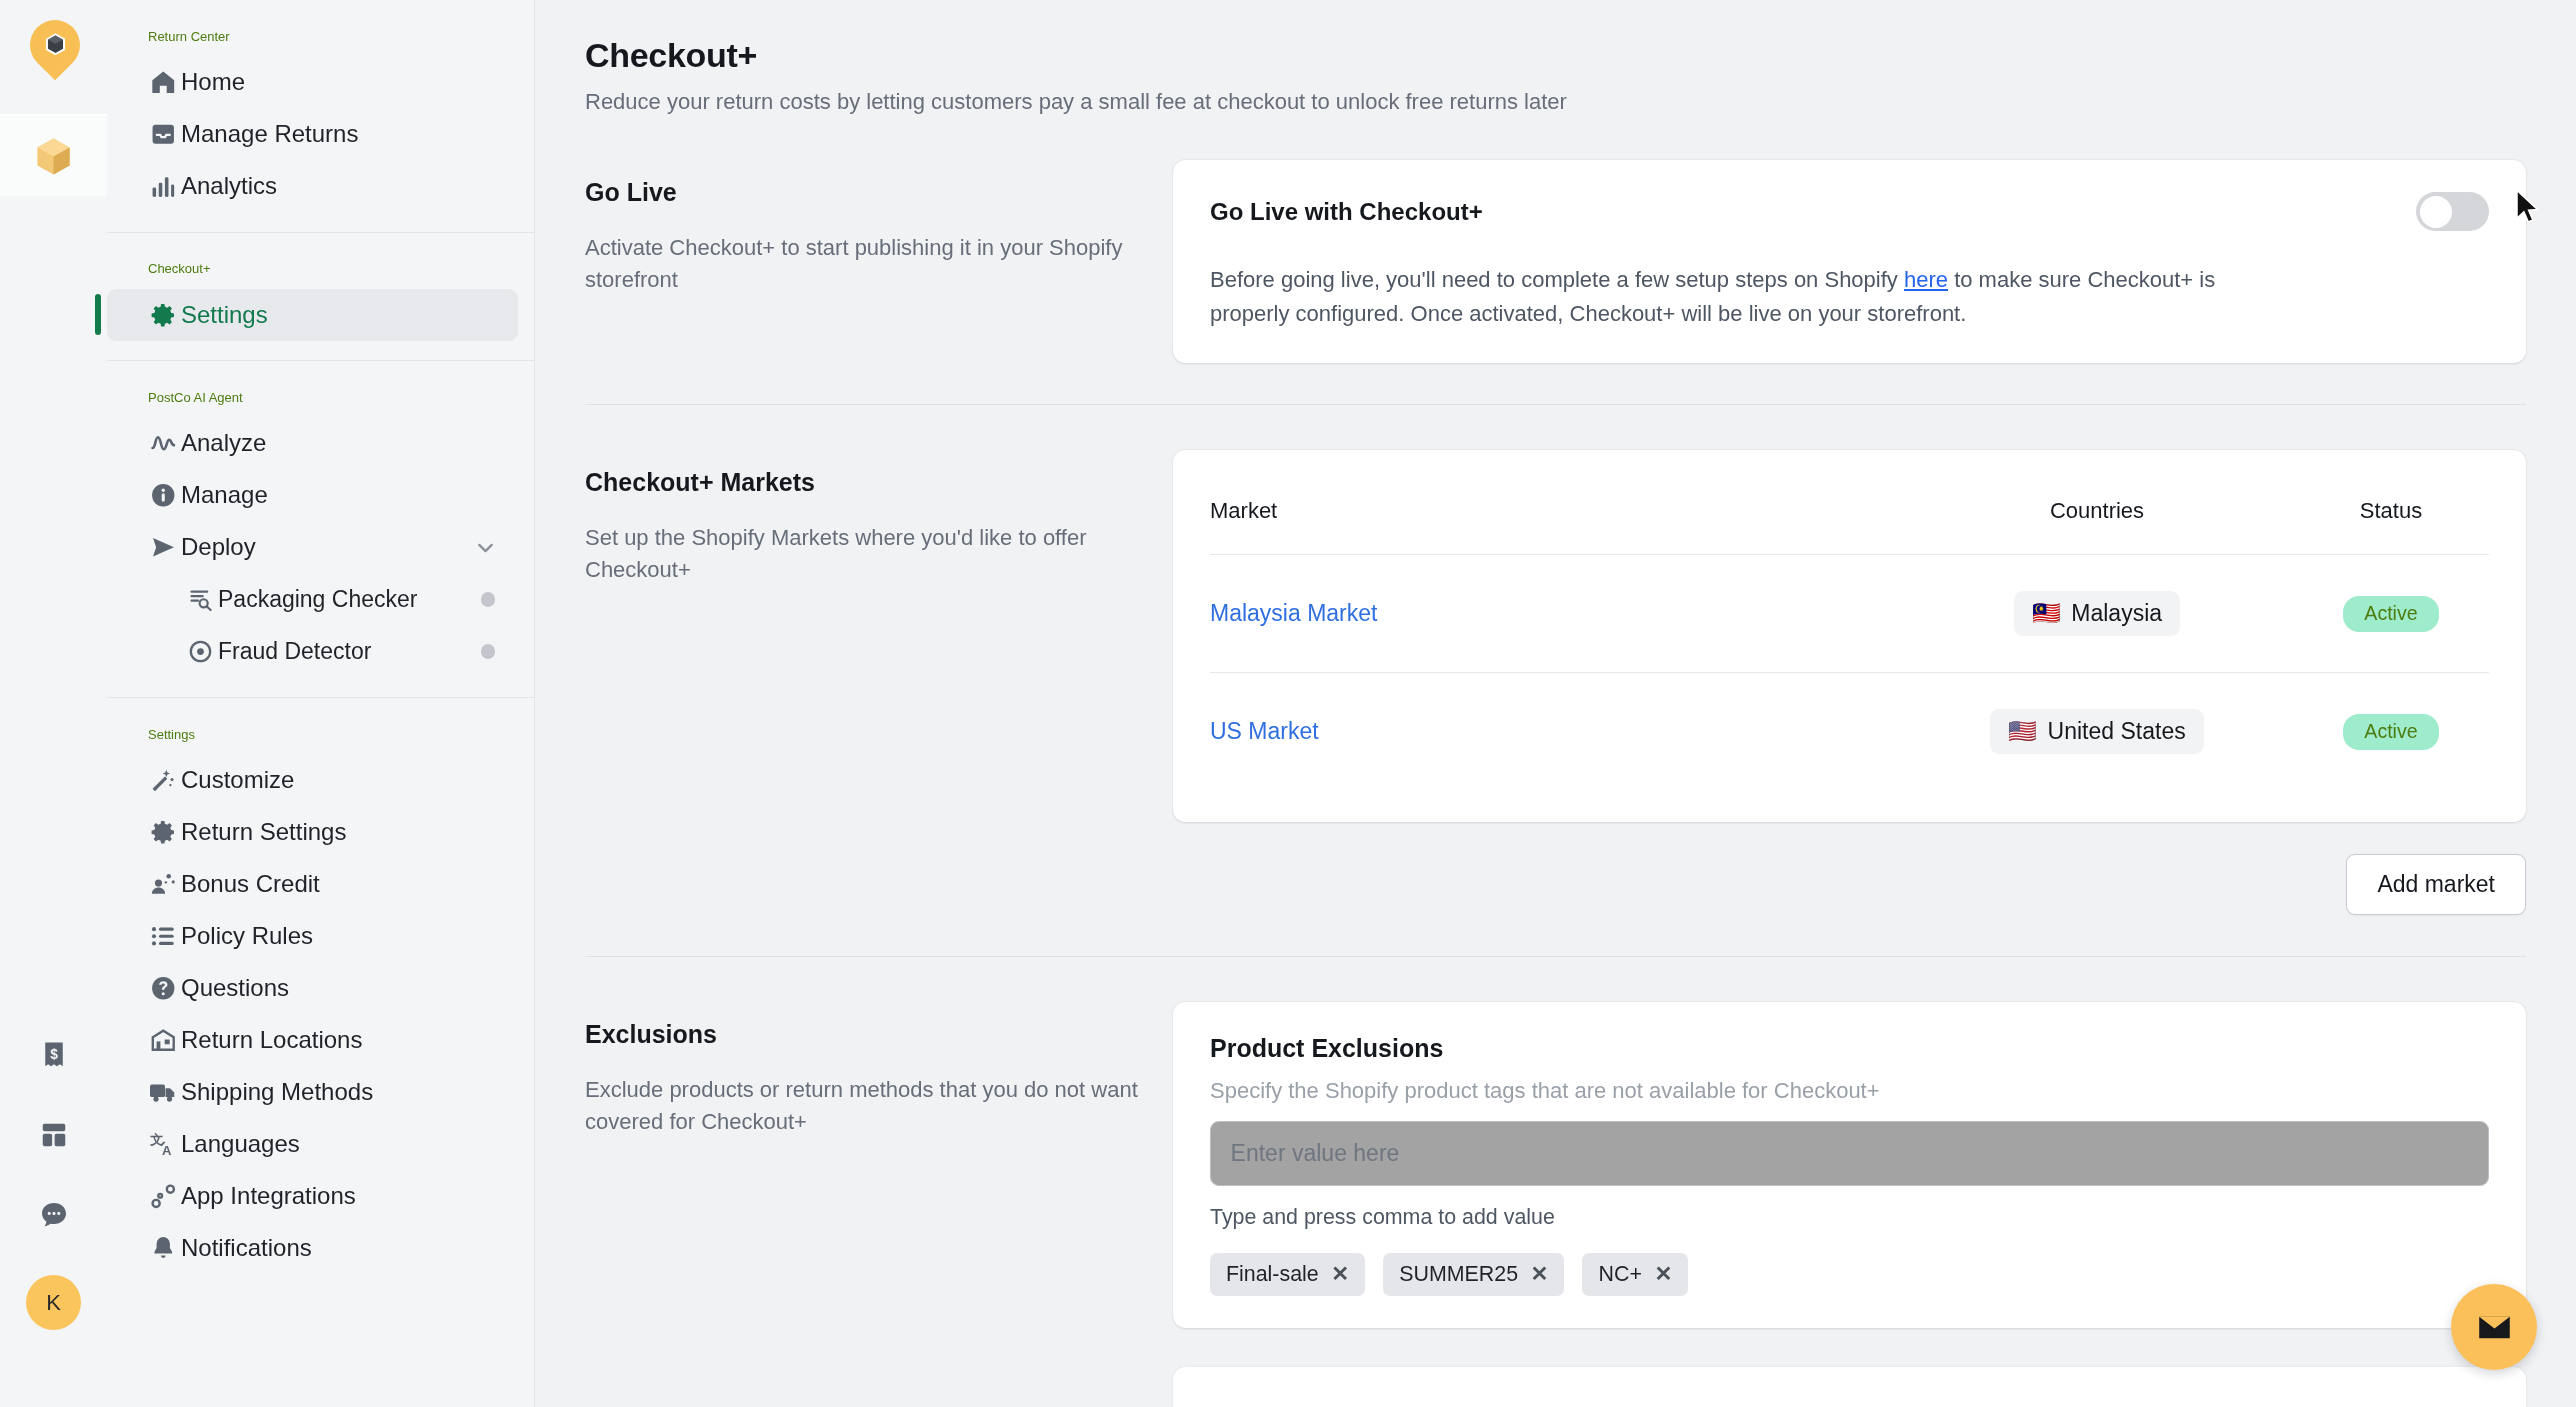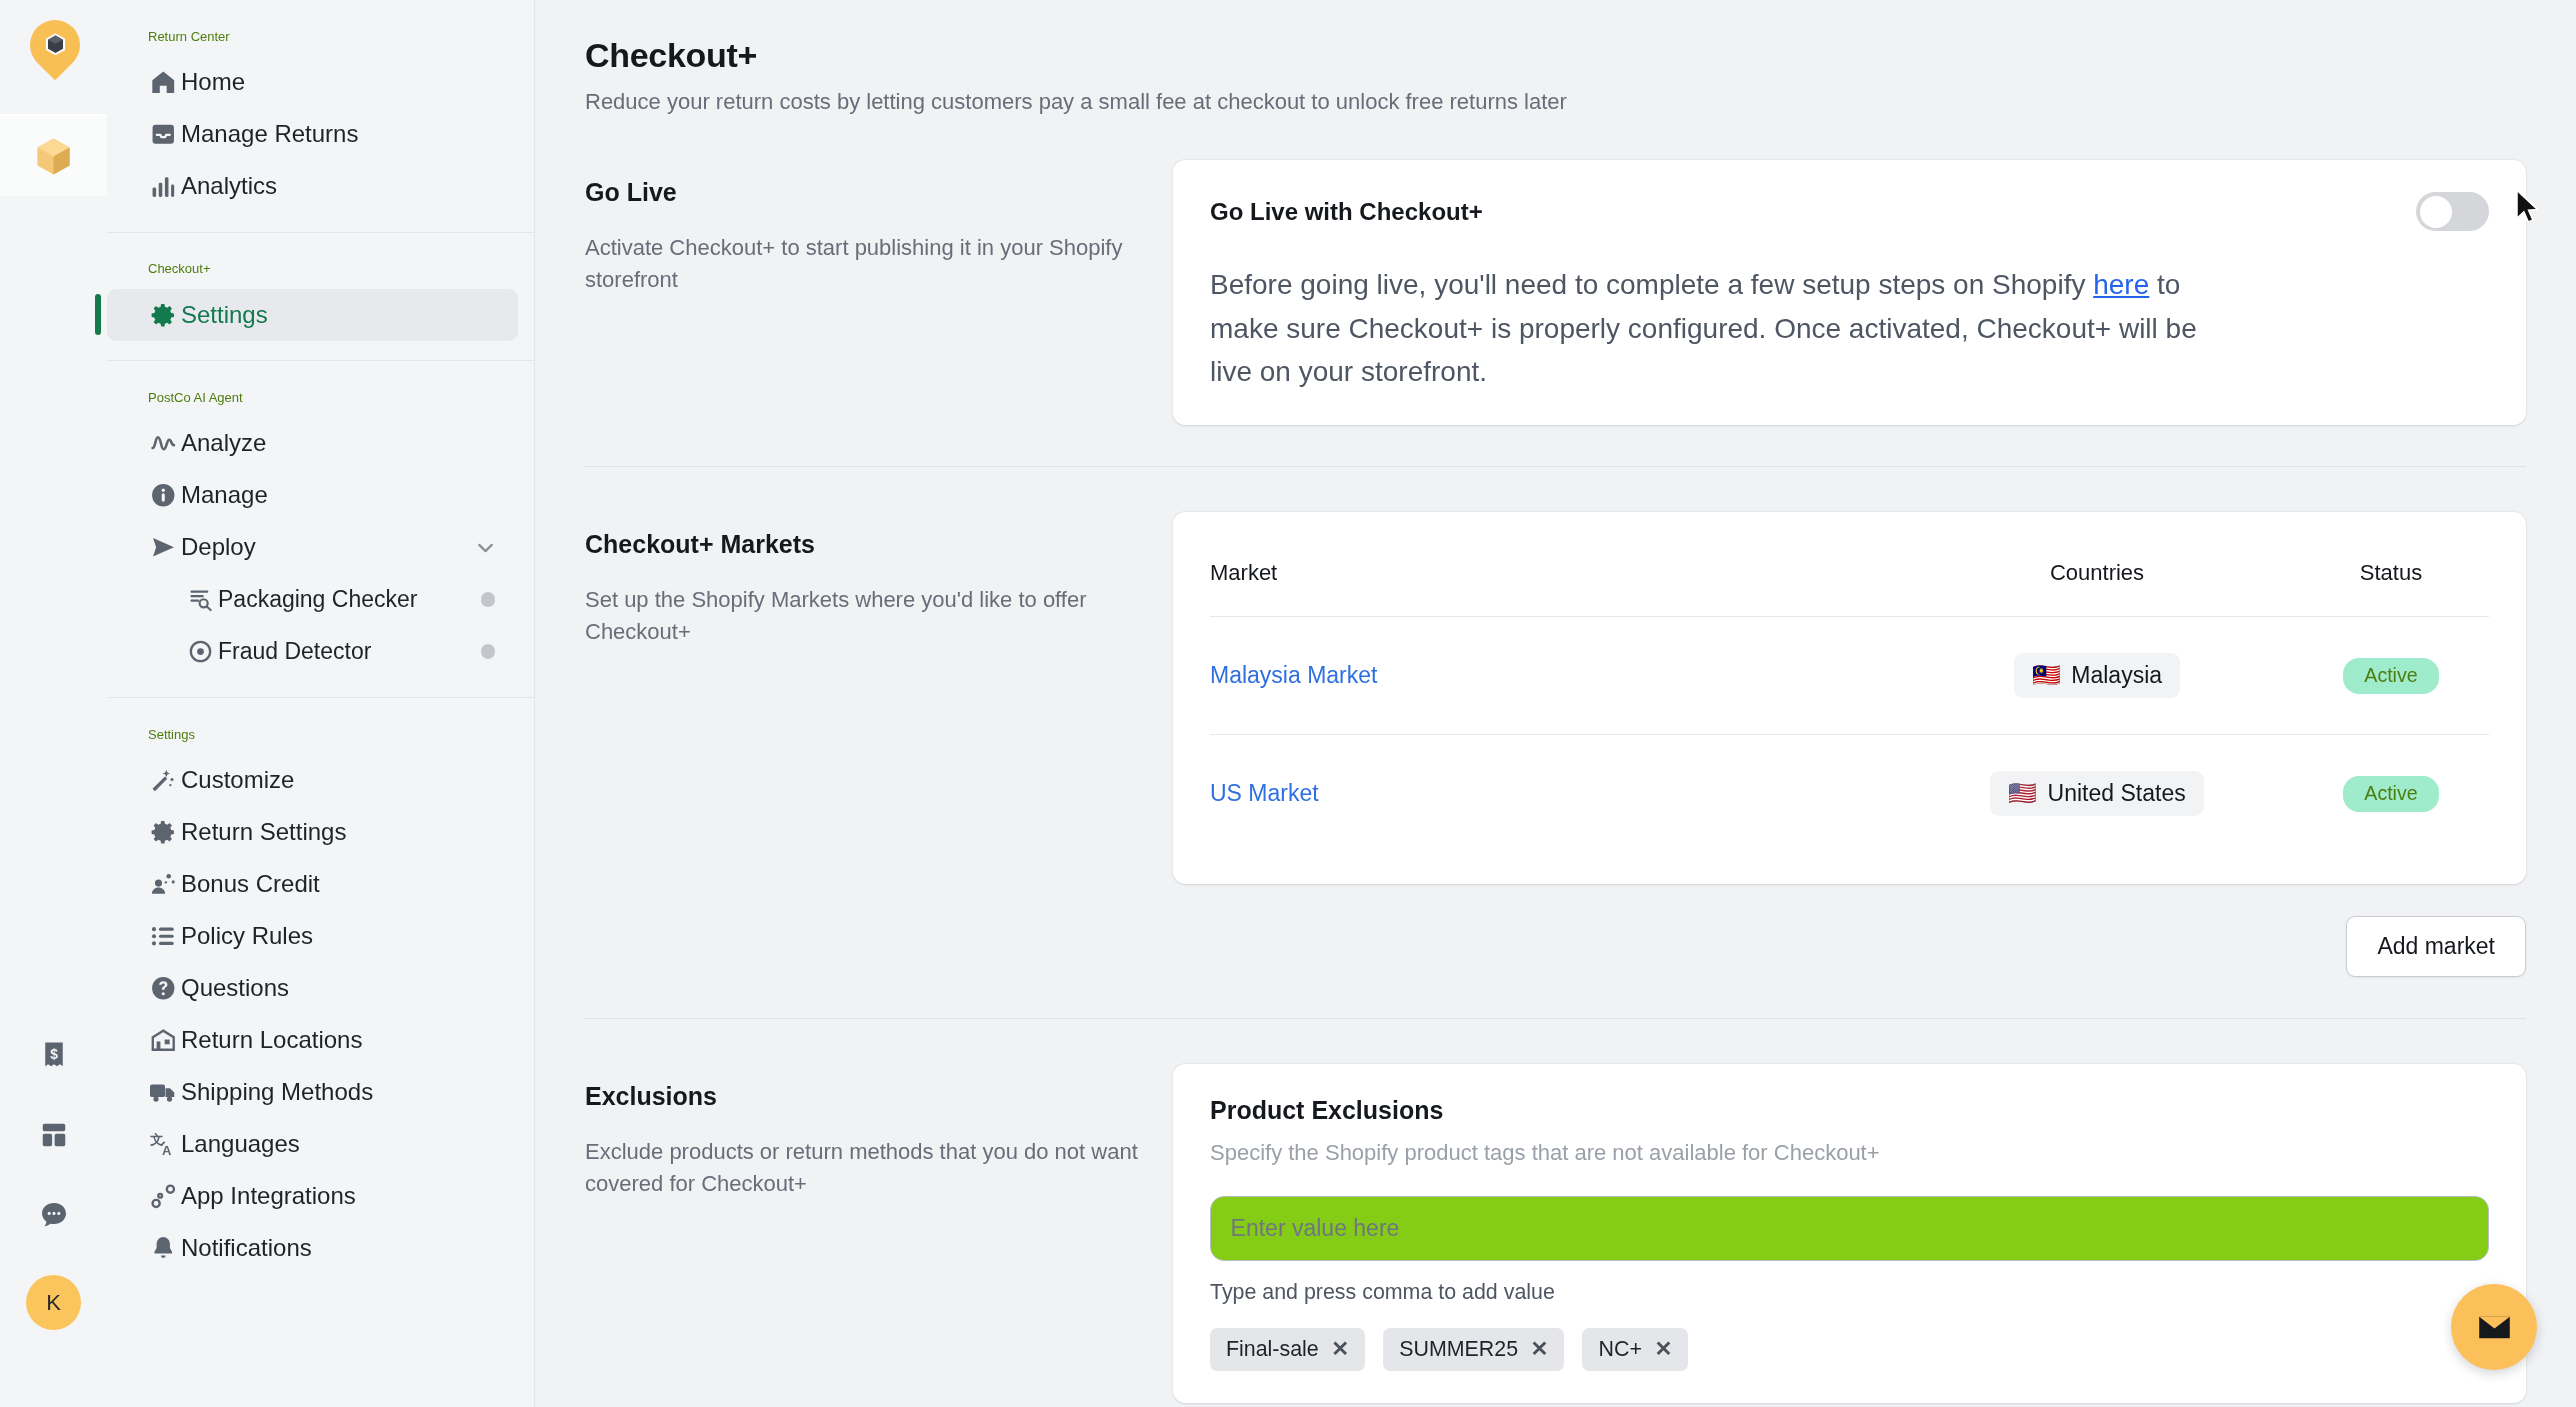--- a/index.html
+++ b/index.html
@@ -88,21 +88,21 @@
     box-shadow:0 0.9px 2.7px rgba(16,24,40,.09),0 0.9px 1.8px rgba(16,24,40,.05);
   }
 
   
   .golive-head{display:flex;align-items:flex-start;justify-content:space-between}
   .golive-title{font-size:24px;font-weight:700;color:#15181d;padding-top:5.3px}
   .toggle{
     width:73px;height:39px;border-radius:19.6px;background:#d4d6da;position:relative;cursor:pointer;flex:0 0 73px;
   }
   .toggle .knob{position:absolute;left:3.6px;top:3.6px;width:32px;height:32px;border-radius:50%;background:#fff}
-  .golive-body{font-size:28px;color:#4e5663;line-height:1.55;margin-top:32px;max-width:1024px}
+  .golive-body{font-size:22px;color:#4e5663;line-height:1.55;margin-top:32px;max-width:1024px}
   .golive-body a{color:#2463eb;text-decoration:underline}
 
   
   .tbl{width:100%;border-collapse:collapse}
   .tbl th{
     font-size:22px;font-weight:400;color:#15181d;text-align:left;
     padding:16px 0 30px 0;
   }
   .tbl th.c-countries{text-align:center;width:392px}
   .tbl th.c-status{text-align:center;width:196px}
@@ -122,22 +122,22 @@
   .btn{
     background:#fff;border:0.9px solid #c9ccd1;border-radius:9px;
     padding:16px 30px;font-size:23px;color:#15181d;cursor:pointer;
     box-shadow:0 0.9px 1.8px rgba(16,24,40,.06);font-family:inherit;
   }
 
   
   .ex-title{font-size:25px;font-weight:700;color:#15181d}
   .ex-sub{font-size:22px;color:#9aa0a8;margin-top:14.3px}
   .tag-input{
-    width:100%;margin-top:30px;border:0.9px solid #b9bdc4;border-radius:14px;
-    padding:18px 19.6px;font-size:23px;color:#15181d;background:#84cc16;
+    width:100%;margin-top:17px;border:0.9px solid #b9bdc4;border-radius:9px;
+    padding:18px 19.6px;font-size:23px;color:#15181d;background:#a3a3a3;
     font-family:inherit;outline:none;
   }
   .tag-input::placeholder{color:#6f7680}
   .hint{font-size:21.4px;color:#4e5663;margin-top:19.6px}
   .chips{display:flex;gap:18px;margin-top:23px;flex-wrap:wrap}
   .chip{
     display:inline-flex;align-items:center;gap:12.5px;background:#e4e6e9;
     border-radius:7.1px;padding:9px 16px;font-size:21.4px;color:#1f2329;
   }
   .chip .x{font-size:21.4px;font-weight:700;color:#4b5159;cursor:pointer;line-height:1}

